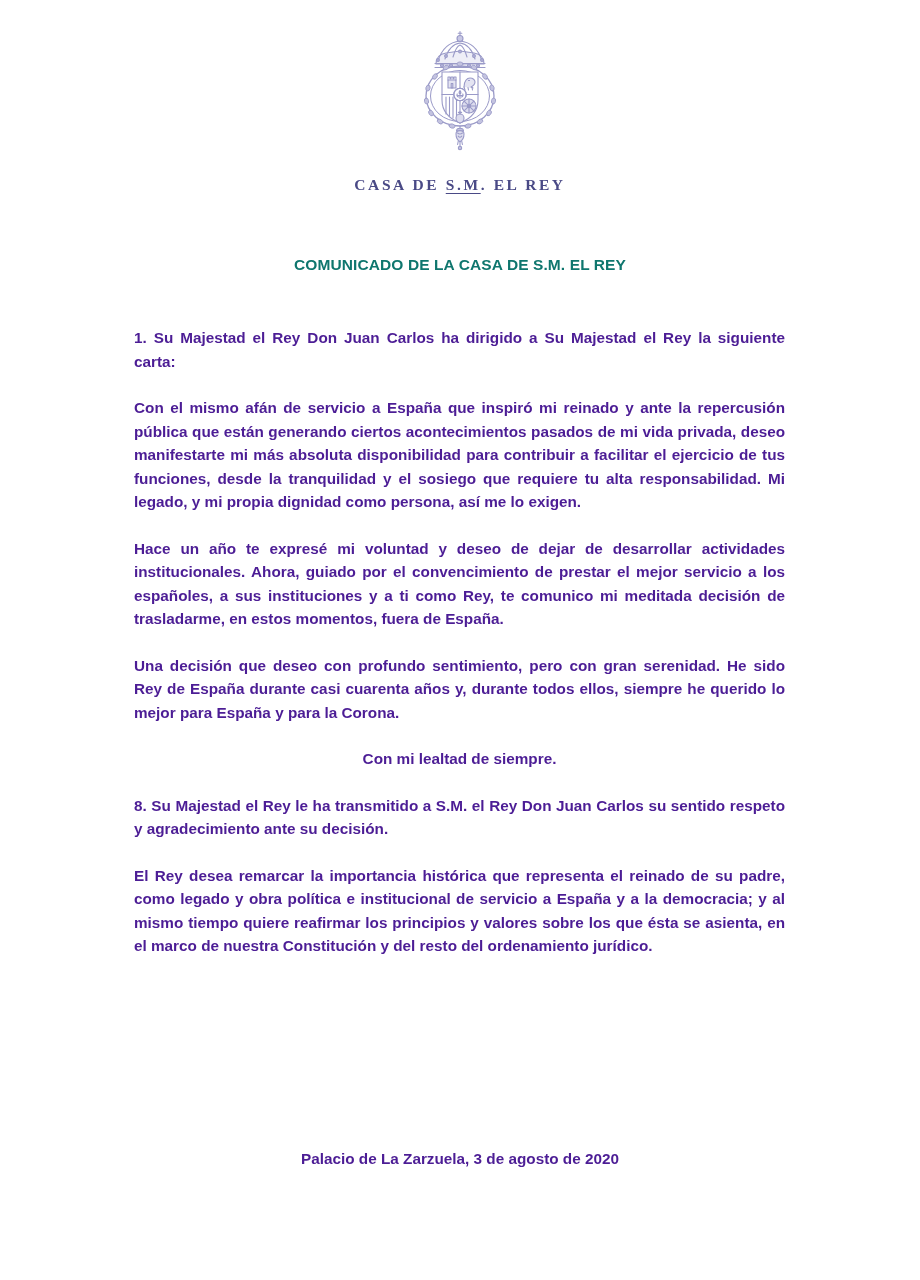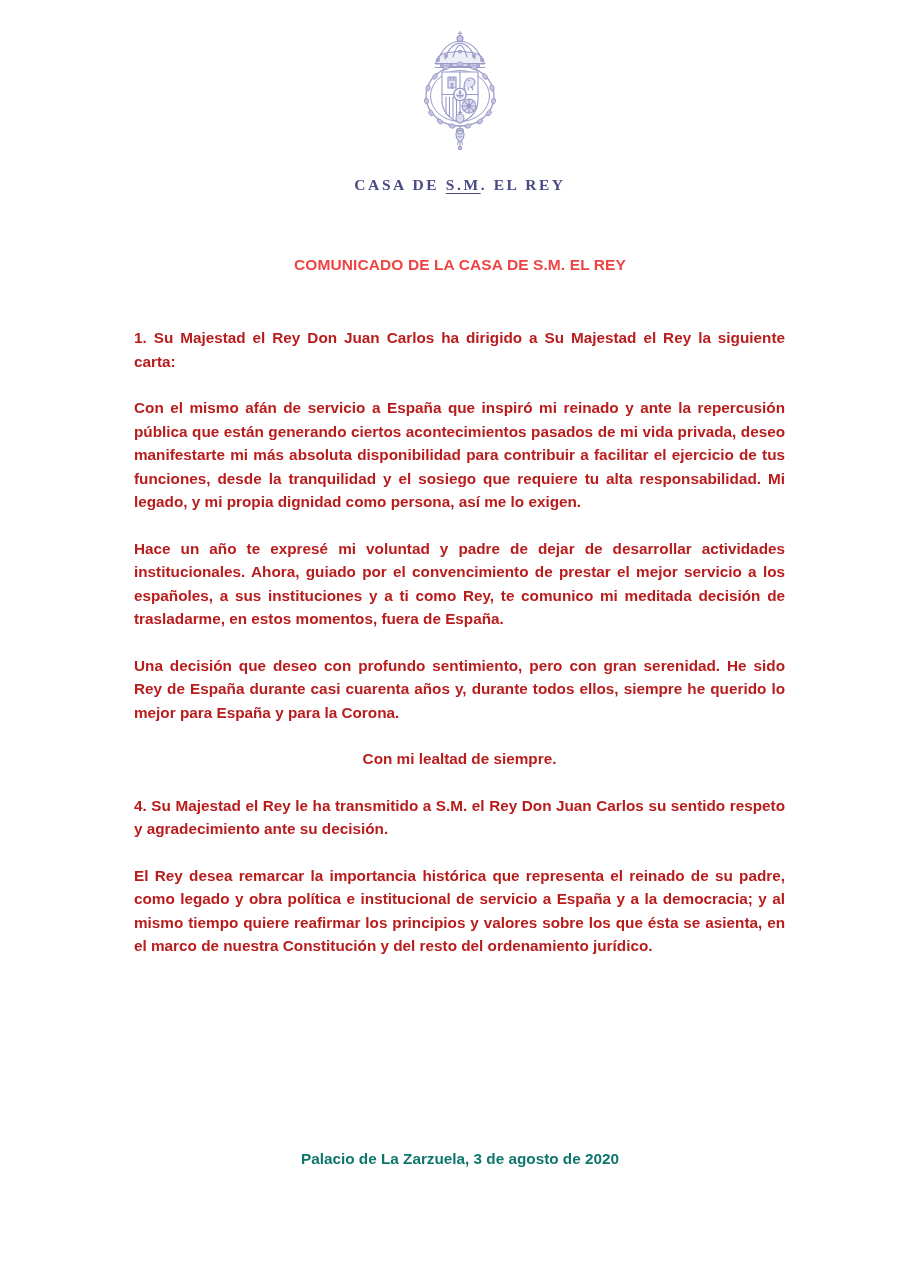--- a/index.html
+++ b/index.html
@@ -42,36 +42,36 @@
   .letterhead-title .underlined {
     text-decoration: underline;
     text-underline-offset: 3px;
   }
 
   
   .doc-title {
     margin-top: 62px;
     text-align: center;
     font-size: 15.5px;
-    color: #ef4444;
+    color: #0f766e;
     letter-spacing: 0.1px;
   }
 
   
   .body-block {
     margin-top: 52px;
     padding-left: 122px;
     padding-right: 123px;
   }
   .para {
     text-align: justify;
     text-justify: inter-word;
     font-size: 15.3px;
     line-height: 23.5px;
-    color: #b91c1c;
+    color: #4c1d95;
     margin: 0 0 23px 0;
   }
   .para:last-child {
     margin-bottom: 0;
   }
   .para.italic {
     font-style: italic;
     text-align: left;
   }
   .para.flush {
@@ -79,21 +79,21 @@
   }
 
   
   .doc-footer {
     position: absolute;
     left: 0;
     right: 0;
     top: 1150px;
     text-align: center;
     font-size: 15.3px;
-    color: #0f766e;
+    color: #4c1d95;
   }
 </style>
 </head>
 <body>
 
 <div class="page">
 
   <div class="letterhead">
 
     <svg class="crest" viewBox="0 0 96 128" aria-hidden="true">
@@ -185,22 +185,22 @@
     </svg>
 
     <div class="letterhead-title"><span>CASA DE </span><span class="underlined">S.M</span><span>. EL REY</span></div>
   </div>
 
   <div class="doc-title">COMUNICADO DE LA CASA DE S.M. EL REY</div>
 
   <div class="body-block">
     <p class="para">1. Su Majestad el Rey Don Juan Carlos ha dirigido a Su Majestad el Rey la siguiente carta:</p>
     <p class="para">Con el mismo afán de servicio a España que inspiró mi reinado y ante la repercusión pública que están generando ciertos acontecimientos pasados de mi vida privada, deseo manifestarte mi más absoluta disponibilidad para contribuir a facilitar el ejercicio de tus funciones, desde la tranquilidad y el sosiego que requiere tu alta responsabilidad. Mi legado, y mi propia dignidad como persona, así me lo exigen.</p>
-    <p class="para">Hace un año te expresé mi voluntad y padre de dejar de desarrollar actividades institucionales. Ahora, guiado por el convencimiento de prestar el mejor servicio a los españoles, a sus instituciones y a ti como Rey, te comunico mi meditada decisión de trasladarme, en estos momentos, fuera de España.</p>
+    <p class="para">Hace un año te expresé mi voluntad y deseo de dejar de desarrollar actividades institucionales. Ahora, guiado por el convencimiento de prestar el mejor servicio a los españoles, a sus instituciones y a ti como Rey, te comunico mi meditada decisión de trasladarme, en estos momentos, fuera de España.</p>
     <p class="para">Una decisión que deseo con profundo sentimiento, pero con gran serenidad. He sido Rey de España durante casi cuarenta años y, durante todos ellos, siempre he querido lo mejor para España y para la Corona.</p>
     <p class="para flush">Con mi lealtad de siempre.</p>
-    <p class="para">4. Su Majestad el Rey le ha transmitido a S.M. el Rey Don Juan Carlos su sentido respeto y agradecimiento ante su decisión.</p>
+    <p class="para">8. Su Majestad el Rey le ha transmitido a S.M. el Rey Don Juan Carlos su sentido respeto y agradecimiento ante su decisión.</p>
     <p class="para">El Rey desea remarcar la importancia histórica que representa el reinado de su padre, como legado y obra política e institucional de servicio a España y a la democracia; y al mismo tiempo quiere reafirmar los principios y valores sobre los que ésta se asienta, en el marco de nuestra Constitución y del resto del ordenamiento jurídico.</p>
   </div>
 
   <div class="doc-footer">Palacio de La Zarzuela, 3 de agosto de 2020</div>
 
 </div>
 
 </body></html>

